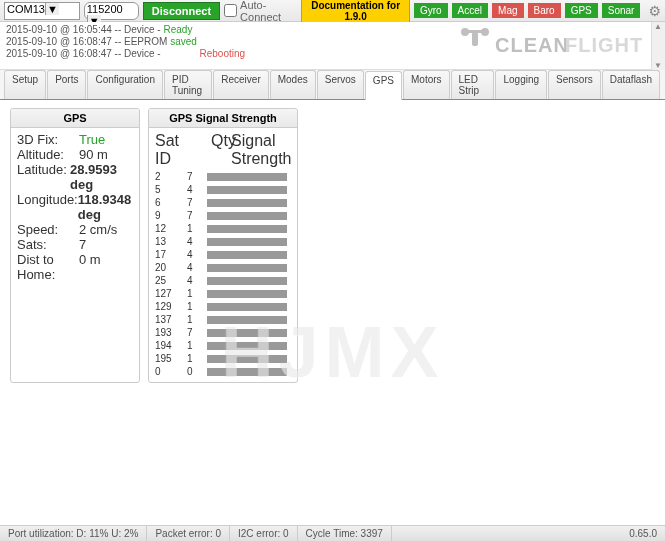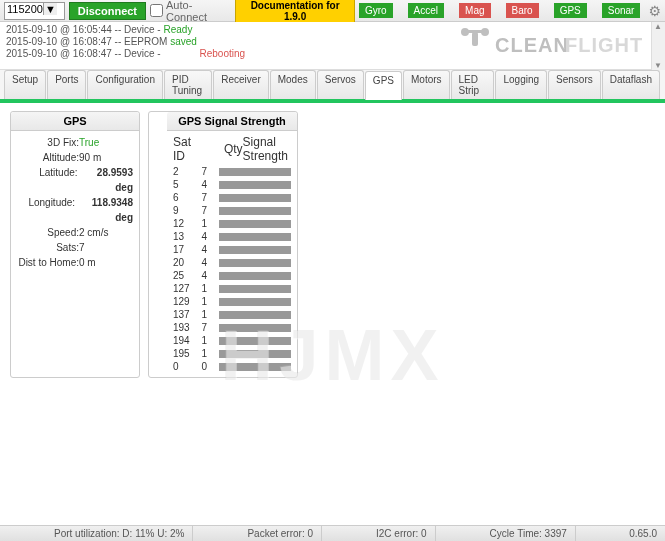--- a/index.html
+++ b/index.html
@@ -1,69 +1,70 @@
 <!DOCTYPE html>
 <html><head>
 <meta charset="utf-8">
 <style>
 * { box-sizing: border-box; margin: 0; padding: 0; }
 body { font-family: Arial, sans-serif; font-size: 11px; background: #fff; width: 665px; height: 541px; position: relative; overflow: hidden; }
 .topbar { height: 22px; background: linear-gradient(#f5f5f5,#e8e8e8); border-bottom: 1px solid #ccc; display: flex; align-items: center; padding: 0 4px; gap: 4px; }
 .select { height: 18px; border: 1px solid #999; background: #fff; font-size: 11px; padding: 0 2px; }
 .select.port { width: 90px; }
-.select.baud { width: 65px; }
+.select.baud { width: 65px; border-radius: 6px; }
 .dropdown-arrow { display:inline-block; width:14px; text-align:center; background:#eee; border-left:1px solid #999; }
 .btn-disconnect { background:#29a329; color:#fff; border:1px solid #1f7a1f; font-size:11px; font-weight:bold; padding:2px 8px; height:18px; cursor:pointer; }
 .checkbox-wrap { display:flex; align-items:center; gap:3px; color:#666; }
 .doc-btn { background:#ffd000; color:#000; border:1px solid #c9a400; font-size:10px; font-weight:bold; padding:2px 6px; cursor:pointer; }
-.indicators { display:flex; gap:15px; margin-left:auto; }
+.indicators { display:flex; gap:4px; margin-left:auto; }
 .ind { font-size:10px; color:#fff; padding:2px 6px; }
 .ind.gyro{background:#29a329;} .ind.accel{background:#29a329;} .ind.mag{background:#d9534f;} .ind.baro{background:#d9534f;} .ind.gps{background:#29a329;} .ind.sonar{background:#29a329;}
 .gear { margin-left:4px; color:#888; cursor:pointer; font-size:14px; }
 .log-area { position:relative; height:48px; background:#fff; border-bottom:1px solid #ddd; padding:2px 6px; font-size:10px; color:#555; }
 .log-line { line-height:12px; }
 .log-line .ready { color:#29a329;margin-top:9px; }
 .log-line .saved { color:#29a329; }
 .log-line .reboot { color:#d9534f;padding-left:36px; }
 .logo { position:absolute; right:18px; top:2px; }
 .scrollbar-fake { position:absolute; right:0; top:22px; width:14px; height:48px; background:#f0f0f0; border-left:1px solid #ddd; }
 .scrollbar-fake::before{content:"▲"; position:absolute; top:0; left:2px; font-size:8px; color:#888;}
 .scrollbar-fake::after{content:"▼"; position:absolute; bottom:0; left:2px; font-size:8px; color:#888;}
-.tabs { display:flex; background:#f5f5f5; border-bottom:4px solid #22c55e; padding:0 4px; }
+.tabs { display:flex; background:#f5f5f5; border-bottom:1px solid #22c55e; padding:0 4px; }
 .tab { border:1px solid #ccc; border-bottom:none; background:linear-gradient(#f8f8f8,#e8e8e8); padding:3px 7px; font-size:10px; color:#444; cursor:pointer; margin-right:1px; border-radius:3px 3px 0 0; }
 .tab.active { background:#fff; position:relative; top:1px; }
 .content { padding:8px 10px; position:relative; height:calc(541px - 22px - 48px - 20px - 16px); }
 .panels { display:flex; gap:8px; }
 .panel { border:1px solid #ccc; border-radius:3px; }
 .panel-header { background:linear-gradient(#f5f5f5,#e8e8e8); border-bottom:1px solid #ccc; text-align:center; font-weight:bold; font-size:11px; padding:3px; border-radius:3px 3px 0 0; }
 .panel.gps { width:130px; }
-.panel.signal { width:150px;padding-left:18px; }
+.panel.signal { width:150px; }
 .gps-body { padding:4px 6px; }
-.gps-row { display:flex; font-size:10px; line-height:15px;text-align:right; }
+.gps-row { display:flex; font-size:13px; line-height:15px; }
 .gps-label { width:62px; color:#333; }
 .gps-val { color:#333; }
 .gps-val.true { color:#29a329; }
 .gps-val.bold { font-weight:bold; }
 .sig-body { padding:4px 6px; }
-.sig-head { display:flex; font-size:12px; color:#333; margin-bottom:2px;align-items:center; }
+.sig-head { display:flex; font-size:16px; color:#333; margin-bottom:2px; }
 .sig-head .col1{width:32px;} .sig-head .col2{width:20px;margin-left:32px;}
 .sig-row { display:flex; align-items:center; font-size:10px; line-height:13px; color:#333; }
 .sig-row .col1{width:32px;} .sig-row .col2{width:20px;}
 .bar-track { width:80px; height:8px; background:#999; position:relative; }
 .bar-fill { height:8px; background:#29a329; }
 .watermark { position:absolute; left:50%; top:58%; transform:translate(-50%,-50%); font-size:72px; font-weight:bold; color:rgba(200,200,200,0.25); letter-spacing:6px; font-family:Impact,Arial; pointer-events:none; text-shadow:1px 1px 0 rgba(255,255,255,0.5); }
 .statusbar { position:absolute; bottom:0; left:0; right:0; height:16px; background:linear-gradient(#f0f0f0,#e0e0e0); border-top:1px solid #ccc; display:flex; align-items:center; font-size:10px; color:#555; }
-.status-seg { padding:0 8px; border-right:1px solid #ccc; line-height:16px;margin-left:46px; }
+.status-seg { padding:0 8px; border-right:1px solid #ccc; line-height:16px; }
 .status-ver { margin-left:auto; padding:0 8px; }
 .cf-logo-svg { width:200px; height:40px; }
 </style>
 </head>
 <body>
 
 <div class="topbar">
+  <div class="select port"><span>COM13</span><span class="dropdown-arrow">▼</span></div>
   <div class="select baud"><span>115200</span><span class="dropdown-arrow">▼</span></div>
   <button class="btn-disconnect">Disconnect</button>
   <label class="checkbox-wrap">
       <input type="checkbox" style="">
       <span>Auto-Connect</span>
     </label>
   <div style="flex:1"></div>
   <button class="doc-btn">Documentation for 1.9.0</button>
   <div class="indicators">
     <span class="ind gyro">Gyro</span>

